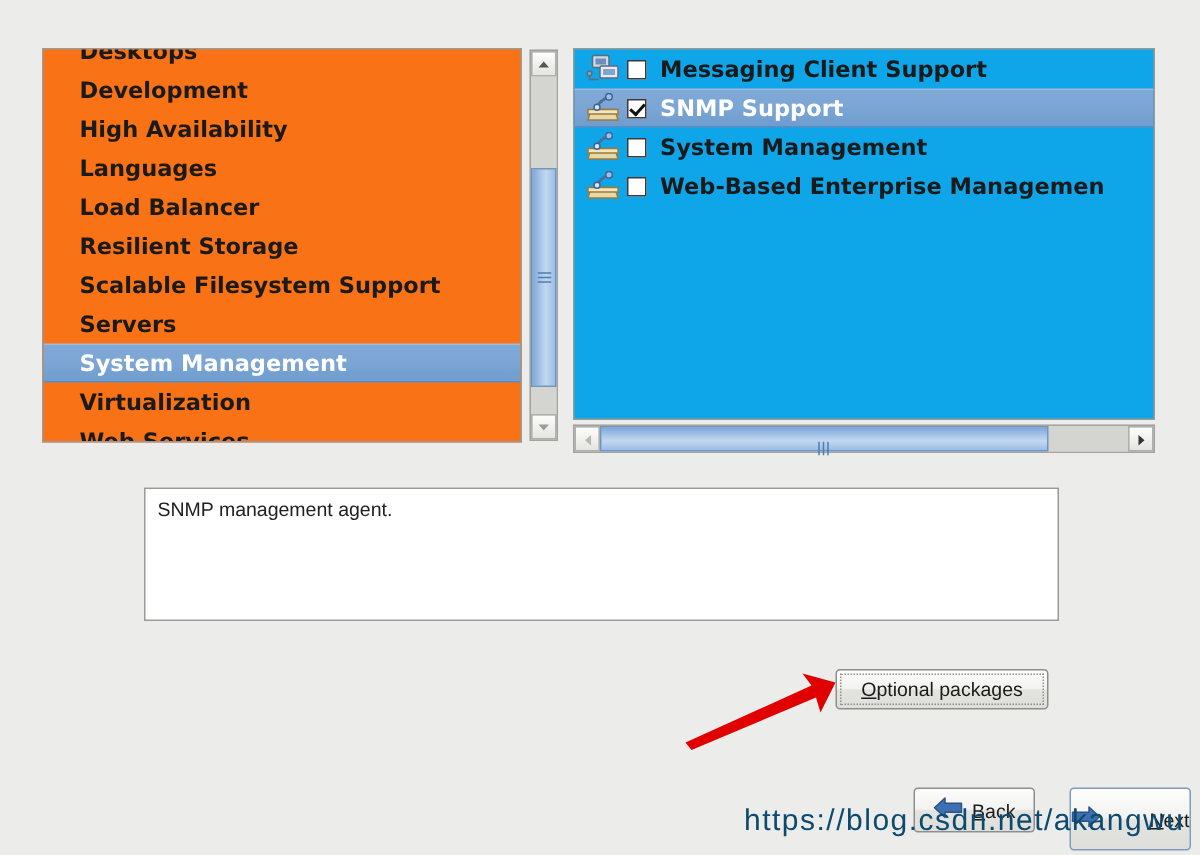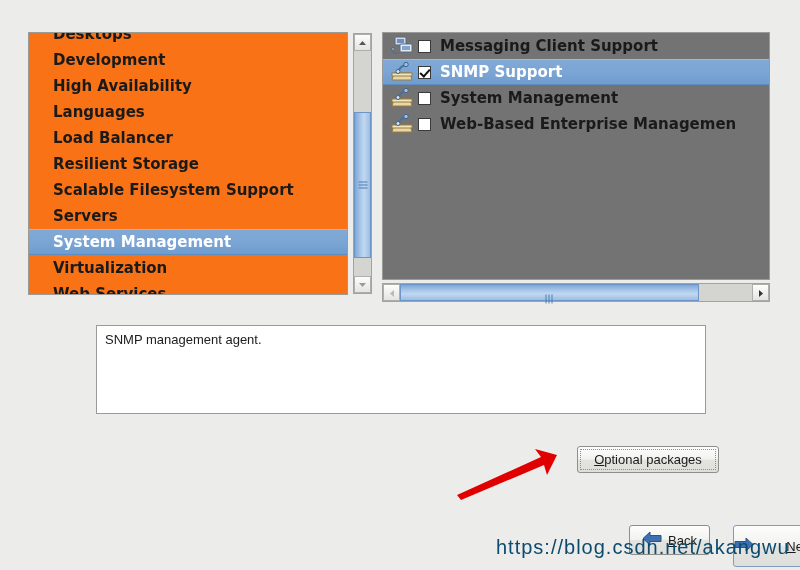--- a/index.html
+++ b/index.html
@@ -67,21 +67,21 @@
     width: 9px; height: 7px;
   }
   .vscroll .grip i {
     display:block; height:1px; background:#4f7eb0; margin-bottom:2px;
   }
 
   
   .pkg-panel {
     position: absolute; left: 382px; top: 32px;
     width: 388px; height: 248px;
-    background: #737373;
+    background: #0ea5e9;
     border: 1px solid #9a9a96;
     overflow: hidden;
   }
   .pkg-row {
     position: relative;
     height: 26px;
     display: flex; align-items: center;
     padding-left: 8px;
     white-space: nowrap;
   }
@@ -161,21 +161,20 @@
   
   .btn {
     position: absolute;
     background: linear-gradient(to bottom, #fdfdfd 0%, #f2f2f0 48%, #e3e3df 52%, #dedeDA 100%);
     border: 1px solid #8e8e8a;
     border-radius: 3px;
     display: flex; align-items: center; justify-content: center;
     font-size: 13px; font-family: "Liberation Sans", sans-serif;
     color: #1a1a1a;
     cursor: pointer;
-    margin-left: 20px;
   }
   .btn .mnem { text-decoration: underline; }
   .btn-optional {
     left: 557px; top: 446px; width: 142px; height: 27px;
     outline: 1px dotted #8e8e8a; outline-offset: -4px;
   }
   .btn-back { left: 609px; top: 525px; width: 81px; height: 30px; }
   .btn-next { left: 713px; top: 525px; width: 81px; height: 42px; border-color:#7d9cc0;justify-content:space-between; }
   .btn .arrow-ico { margin-right: 6px; display:block; }
 

